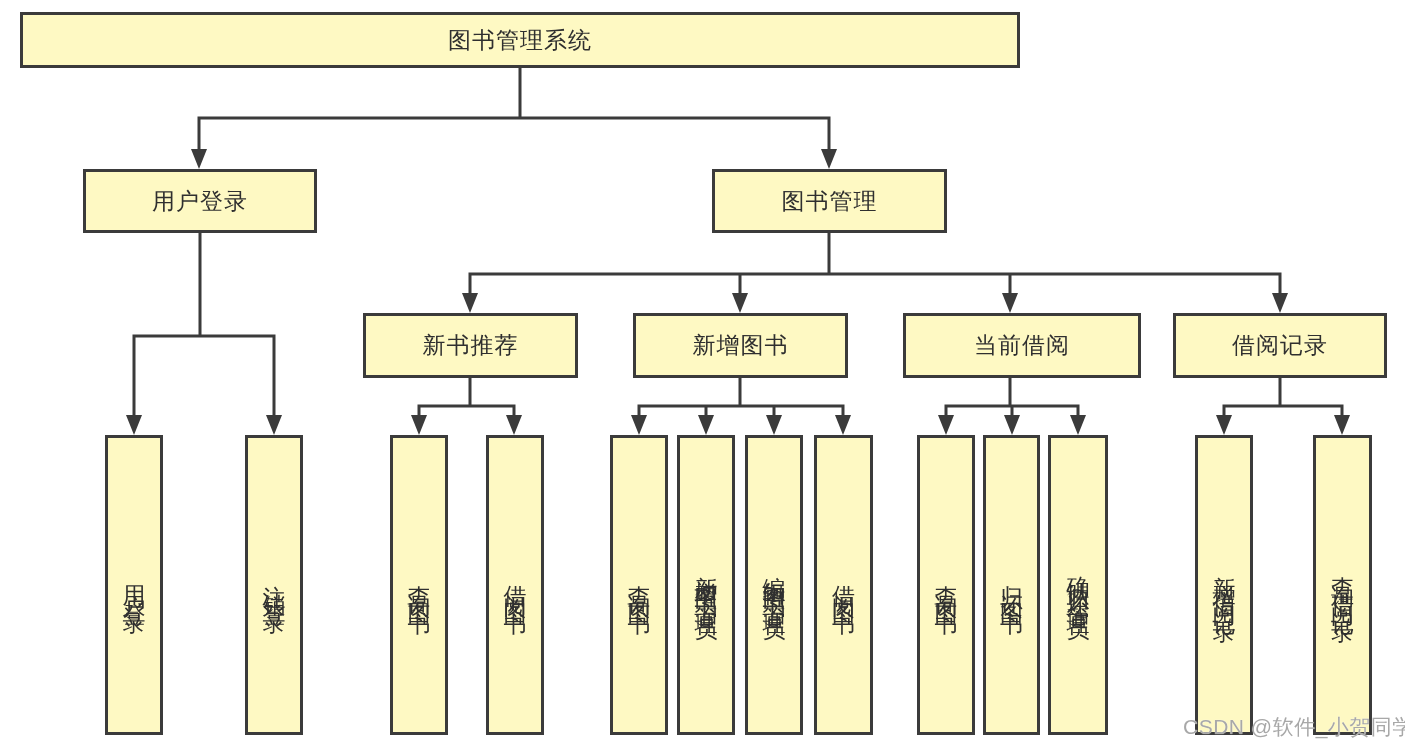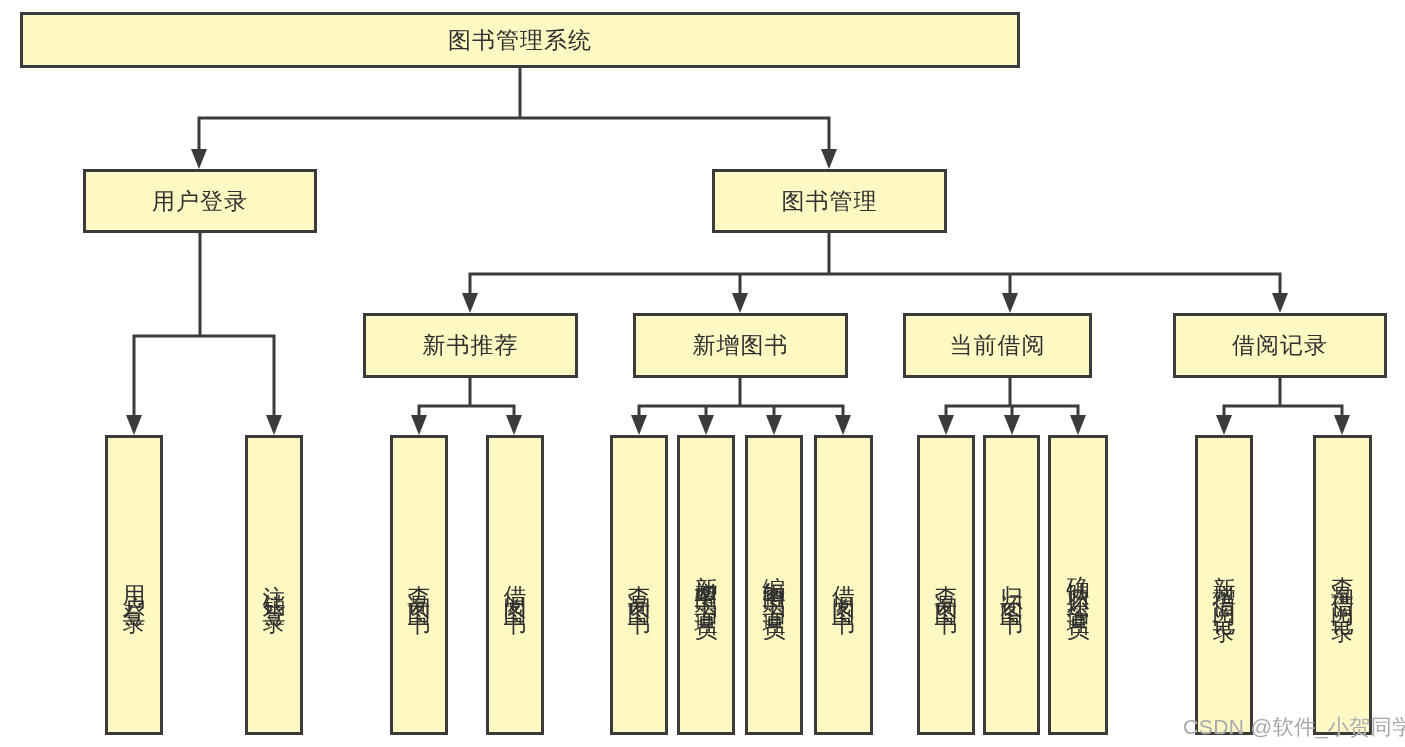--- a/index.html
+++ b/index.html
@@ -74,21 +74,21 @@
   <div class="box hbox" style="left:363px;top:313px;width:215px;height:65px;">
     <span class="lbl">新书推荐</span>
   </div>
 
   <div class="box hbox" style="left:712px;top:169px;width:235px;height:64px;">
     <span class="lbl">图书管理</span>
   </div>
   <div class="box hbox" style="left:633px;top:313px;width:215px;height:65px;">
     <span class="lbl">新增图书</span>
   </div>
-  <div class="box hbox" style="left:903px;top:313px;width:189px;height:65px;">
+  <div class="box hbox" style="left:903px;top:313px;width:238px;height:65px;">
     <span class="lbl">当前借阅</span>
   </div>
   <div class="box hbox" style="left:1173px;top:313px;width:214px;height:65px;">
     <span class="lbl">借阅记录</span>
   </div>
 
   <div class="box vbox" style="left:105px;top:435px;width:58px;height:300px;">
     <span class="vt">用户登录</span>
   </div>
   <div class="box vbox" style="left:245px;top:435px;width:58px;height:300px;">

